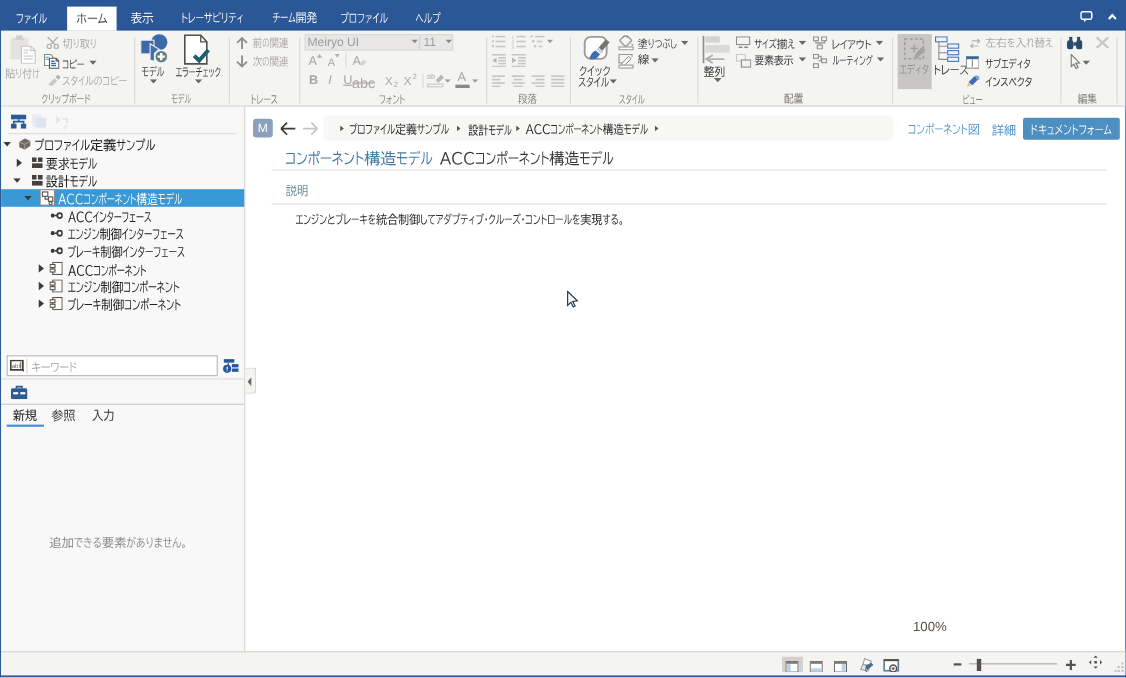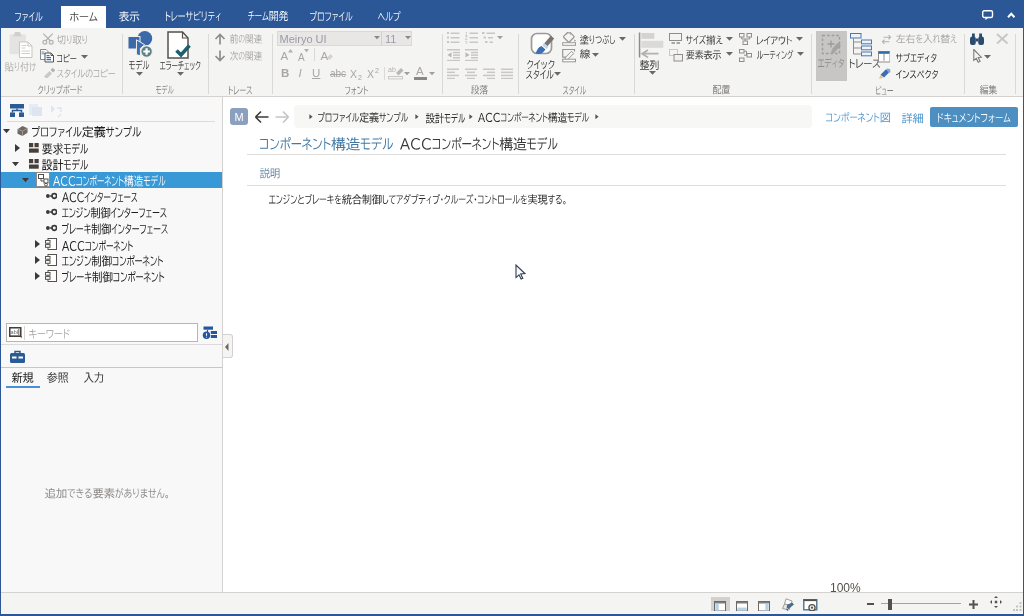--- a/index.html
+++ b/index.html
@@ -166,21 +166,21 @@
       <path d="M2.5 3.5L0 0h5z" fill="#b3b1af"></path>
     </svg>
 <div style="position:absolute;left:313.5px;top:48px;width:1px;height:13px;background:#dbd9d7"></div>
 <div style="position:absolute;left:320.5px;top:50.5px;font-size:11.5px;color:#a9a6a3;font-weight:400;letter-spacing:0px;white-space:nowrap;line-height:1;">A</div>
 <svg style="position:absolute;left:325.5px;top:53px" width="8" height="7" viewBox="0 0 8 7">
       <path d="M1 4.5l3.5-3.5 2.5 2.5-3.5 3.5z" fill="#d8d2d0"></path>
     </svg>
 <div style="position:absolute;left:281px;top:67.5px;font-size:11.5px;color:#a9a6a3;font-weight:400;letter-spacing:0px;white-space:nowrap;line-height:1;"><b>B</b></div>
 <div style="position:absolute;left:298.5px;top:67.5px;font-size:11.5px;color:#a9a6a3;font-weight:400;letter-spacing:0px;white-space:nowrap;line-height:1;"><i>I</i></div>
 <div style="position:absolute;left:312px;top:67.5px;font-size:11.5px;color:#a9a6a3;font-weight:400;letter-spacing:0px;white-space:nowrap;line-height:1;"><u>U</u></div>
-<div style="position:absolute;left:330px;top:69px;font-size:10px;color:#a9a6a3;font-weight:400;letter-spacing:0px;white-space:nowrap;line-height:1;"><s>abc</s></div>
+<div style="position:absolute;left:320px;top:69px;font-size:13px;color:#a9a6a3;font-weight:400;letter-spacing:0px;white-space:nowrap;line-height:1;"><s>abc</s></div>
 <div style="position:absolute;left:350px;top:68.5px;font-size:10.5px;color:#a9a6a3;font-weight:400;letter-spacing:0px;white-space:nowrap;line-height:1;">X</div>
 <div style="position:absolute;left:358px;top:74px;font-size:7px;color:#a9a6a3;font-weight:400;letter-spacing:0px;white-space:nowrap;line-height:1;">2</div>
 <div style="position:absolute;left:367px;top:68.5px;font-size:10.5px;color:#a9a6a3;font-weight:400;letter-spacing:0px;white-space:nowrap;line-height:1;">X</div>
 <div style="position:absolute;left:375px;top:67px;font-size:7px;color:#a9a6a3;font-weight:400;letter-spacing:0px;white-space:nowrap;line-height:1;">2</div>
 <div style="position:absolute;left:383.5px;top:66.5px;width:1px;height:13px;background:#dbd9d7"></div>
 <svg style="position:absolute;left:388px;top:66px" width="16" height="14" viewBox="0 0 16 14">
       <text x="0" y="6" font-size="7" fill="#b3b1af" font-family="Liberation Sans">ab</text>
       <path d="M8 7l5-5 2.5 2.5-5 5z" fill="#b9b7b5"></path>
       <rect x="0.5" y="10.5" width="14" height="2.4" fill="none" stroke="#c9c7c5"></rect>
     </svg>
@@ -655,21 +655,21 @@
 <path d="M7 7l5-2.5 2 2-4.5 3.5-2 3-1-1z" fill="#4a6b8a"></path>
       <path d="M7.2 10.2l1.5 1.5" stroke="#fff" stroke-width="0.7"></path>
     </svg>
 <svg style="position:absolute;left:802.5px;top:599px" width="15" height="12" viewBox="0 0 15 12">
       <rect x="0.7" y="0.7" width="13" height="10" fill="#fff" stroke="#5b7d99"></rect>
       <rect x="0.7" y="0.7" width="13" height="10" fill="none" stroke="#5b7d99" stroke-width="1.4"></rect>
       <rect x="0.7" y="0.3" width="13" height="1.8" fill="#55504b"></rect>
       <circle cx="9" cy="8.7" r="3.1" fill="#f0efee" stroke="#55504b" stroke-width="1.3"></circle>
       <circle cx="9" cy="8.7" r="1.1" fill="#55504b"></circle>
     </svg>
-<div style="position:absolute;left:830px;top:582px;font-size:12px;color:#55504b;font-weight:400;letter-spacing:0px;white-space:nowrap;line-height:1;">100%</div>
+<div style="position:absolute;left:830px;top:564px;font-size:12px;color:#55504b;font-weight:400;letter-spacing:0px;white-space:nowrap;line-height:1;">100%</div>
 <div style="position:absolute;left:866.5px;top:602.5px;width:7px;height:2.2px;background:#55504b"></div>
 <div style="position:absolute;left:881px;top:602.8px;width:80px;height:1px;background:#a5a3a1"></div>
 <div style="position:absolute;left:888px;top:599px;width:4px;height:11px;background:#55504b"></div>
 <svg style="position:absolute;left:968.5px;top:599.5px" width="9" height="9" viewBox="0 0 9 9">
       <path d="M0 4.5h9M4.5 0v9" stroke="#55504b" stroke-width="2"></path>
     </svg>
 <svg style="position:absolute;left:990px;top:595.5px" width="12" height="12" viewBox="0 0 12 12">
       <path d="M6 0l2 2H4zM6 12l-2-2h4zM0 6l2-2v4zM12 6l-2 2V4zM4.8 4.8h2.4v2.4H4.8z" fill="#55504b"></path>
     </svg>
 <svg style="position:absolute;left:1013px;top:602px" width="9" height="9" viewBox="0 0 9 9">

